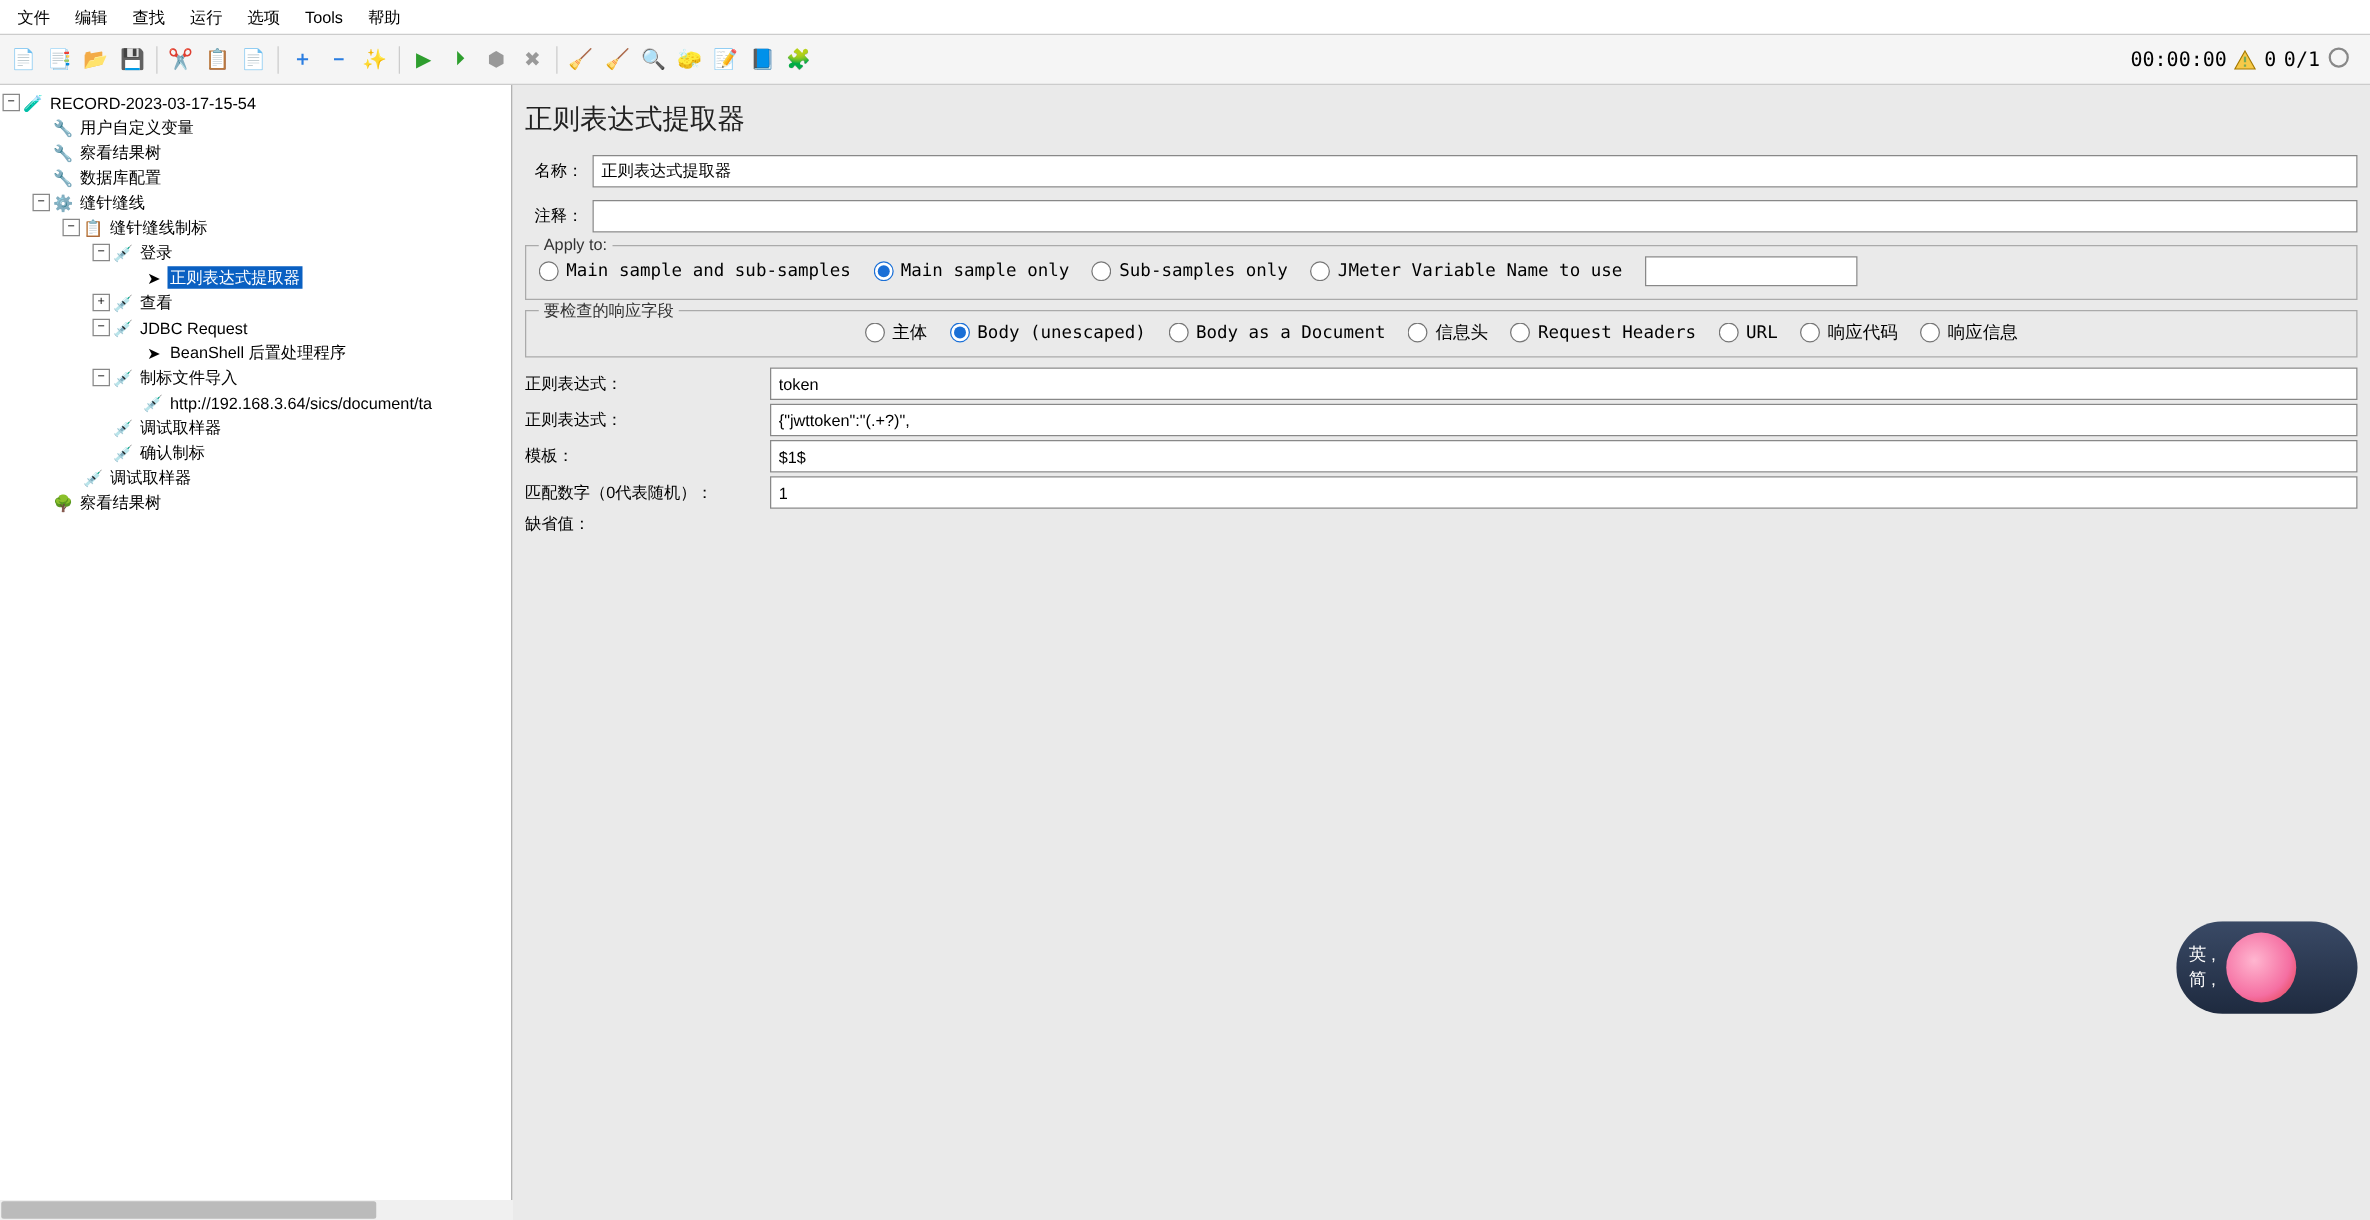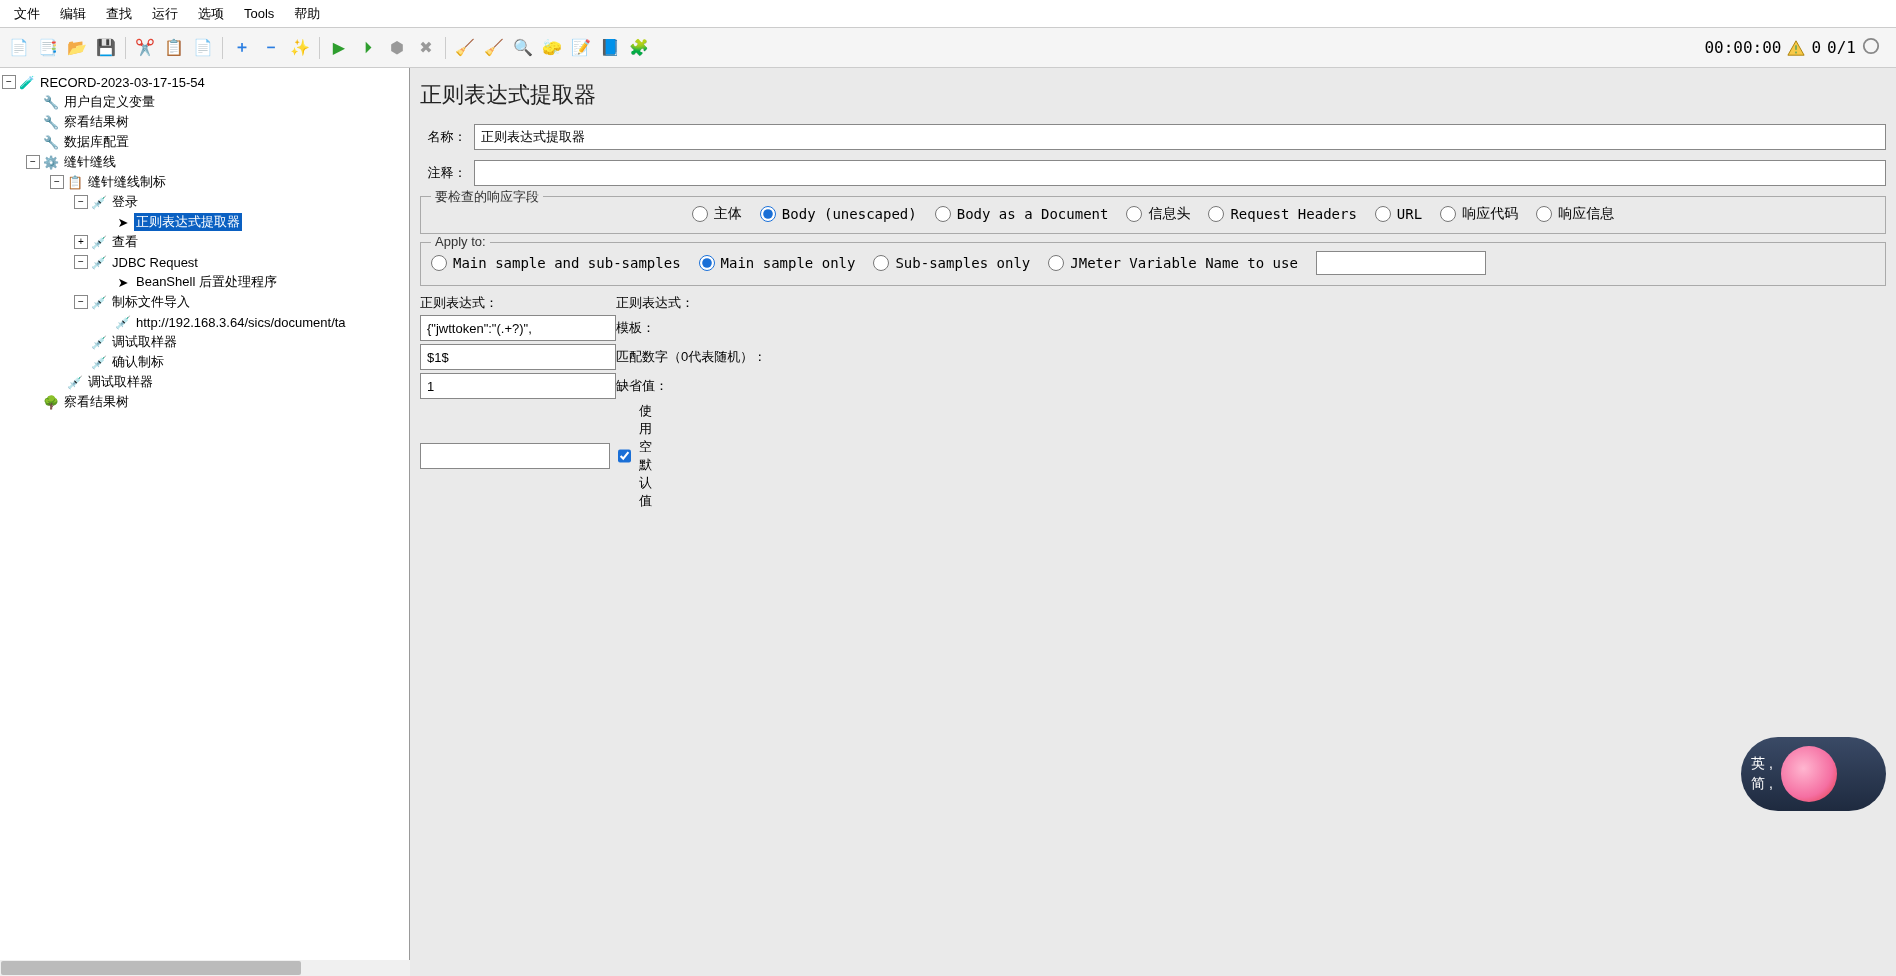--- a/index.html
+++ b/index.html
@@ -218,20 +218,43 @@
     <div class="form-row">
       <label>名称：</label>
       <input class="text-input" value="正则表达式提取器" style="">
     </div>
     <div class="form-row">
       <label>注释：</label>
       <input class="text-input" value="" style="">
     </div>
 
     <div class="fieldset">
+      <span class="legend">Apply to:</span>
+      <div class="radio-row">
+        <label class="radio-opt">
+            <input type="radio" name="apply" style="">
+            <span>Main sample and sub-samples</span>
+          </label>
+        <label class="radio-opt">
+            <input type="radio" name="apply" checked="" style="">
+            <span>Main sample only</span>
+          </label>
+        <label class="radio-opt">
+            <input type="radio" name="apply" style="">
+            <span>Sub-samples only</span>
+          </label>
+        <label class="radio-opt">
+            <input type="radio" name="apply" style="">
+            <span>JMeter Variable Name to use</span>
+          </label>
+        <input class="var-input" style="">
+      </div>
+    </div>
+
+    <div class="fieldset">
       <span class="legend">要检查的响应字段</span>
       <div class="radio-row centered">
         <label class="radio-opt">
             <input type="radio" name="fld" style="">
             <span>主体</span>
           </label>
         <label class="radio-opt">
             <input type="radio" name="fld" checked="" style="">
             <span>Body (unescaped)</span>
           </label>
@@ -255,61 +278,34 @@
             <input type="radio" name="fld" style="">
             <span>响应代码</span>
           </label>
         <label class="radio-opt">
             <input type="radio" name="fld" style="">
             <span>响应信息</span>
           </label>
       </div>
     </div>
 
-    <div class="fieldset">
-      <span class="legend">Apply to:</span>
-      <div class="radio-row">
-        <label class="radio-opt">
-            <input type="radio" name="apply" style="">
-            <span>Main sample and sub-samples</span>
-          </label>
-        <label class="radio-opt">
-            <input type="radio" name="apply" checked="" style="">
-            <span>Main sample only</span>
-          </label>
-        <label class="radio-opt">
-            <input type="radio" name="apply" style="">
-            <span>Sub-samples only</span>
-          </label>
-        <label class="radio-opt">
-            <input type="radio" name="apply" style="">
-            <span>JMeter Variable Name to use</span>
-          </label>
-        <input class="var-input" style="">
-      </div>
-    </div>
-
     <div class="grid-form">
       <label>正则表达式：</label>
+      <input class="text-input" value="token" style="">
 
       <label>正则表达式：</label>
       <input class="text-input" value="{&quot;jwttoken&quot;:&quot;(.+?)&quot;," style="">
 
       <label>模板：</label>
       <input class="text-input" value="$1$" style="">
 
       <label>匹配数字（0代表随机）：</label>
       <input class="text-input" value="1" style="">
 
       <label>缺省值：</label>
-      <div class="default-row">
-        <input class="text-input" value="" style="">
-        <input type="checkbox" checked="" style="">
-        <span>使用空默认值</span>
-      </div>
     </div>
   </div>
 </div>
 
 <div class="ime-widget">
   <div class="ime-txt">
     <div>英 ,</div>
     <div>简 ,</div>
   </div>
   <div class="ime-flower"></div>

